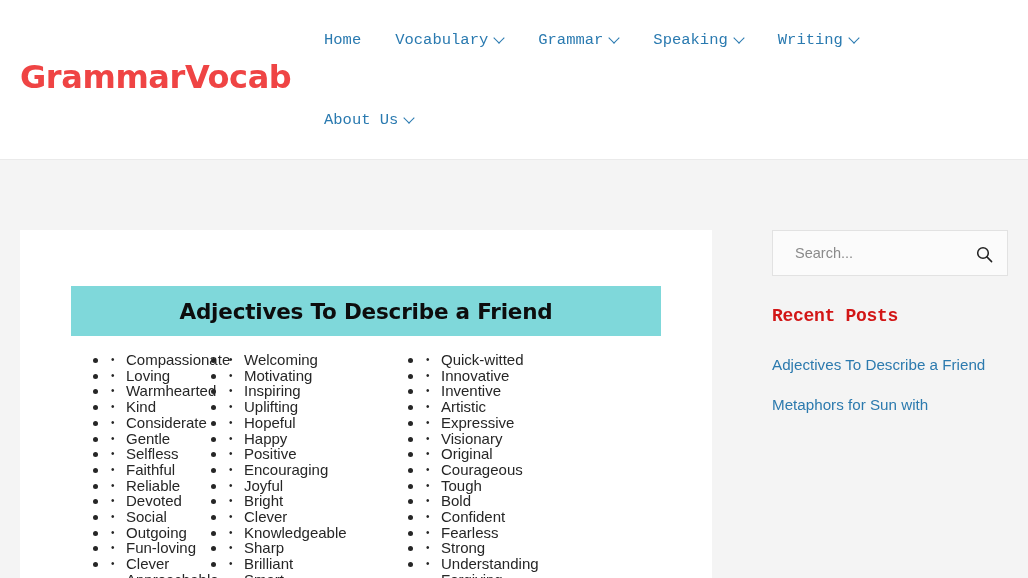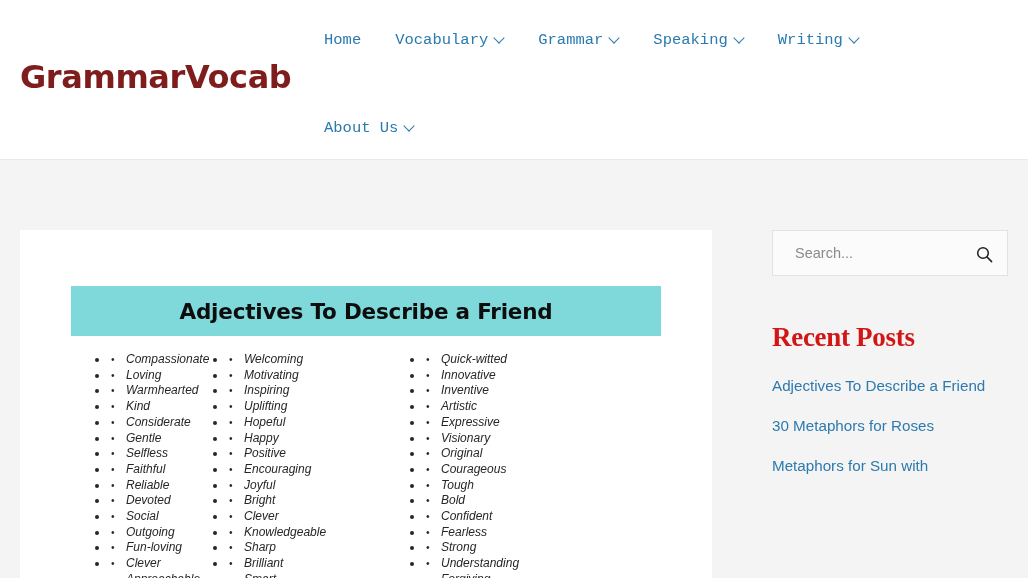--- a/index.html
+++ b/index.html
@@ -27,41 +27,41 @@
     border-bottom: 1px solid #eaeaea;
   }
 
   #brand-logo {
     position: absolute;
     left: 20px;
     top: 58px;
     font-size: 32px;
     font-weight: 700;
     letter-spacing: -0.4px;
-    color: #7f1d1d;
+    color: #ef4444;
     font-family: "DejaVu Sans", sans-serif;
     white-space: nowrap;
   }
 
   #primary-nav {
     position: absolute;
     left: 310px;
     top: 0;
     width: 700px;
     height: 160px;
   }
 
   .nav-row {
     position: absolute;
     left: 14px;
     display: flex;
     align-items: center;
   }
   .nav-row.row-1 { top: 28px; }
-  .nav-row.row-2 { top: 116px; align-items: flex-end; }
+  .nav-row.row-2 { top: 108px; align-items: flex-end; }
 
   .nav-item {
     display: flex;
     align-items: center;
     gap: 7px;
     margin-right: 34px;
     color: #2a7ab0;
     font-size: 15.5px;
     font-weight: 400;
     line-height: 24px;
@@ -150,26 +150,25 @@
   .adj-column {
     flex: 0 0 auto;
   }
   .adj-column.col-1 { width: 200px; padding-left: 89px; }
   .adj-column.col-2 { width: 195px; padding-left: 7px; }
   .adj-column.col-3 { width: 210px; padding-left: 9px; }
 
   .adj-item {
     position: relative;
     font-family: "Liberation Sans", sans-serif;
-    font-size: 12px;
+    font-size: 15px;
     line-height: 15.7px;
     color: #262626;
     padding-left: 17px;
     white-space: nowrap;
-    font-style: italic;
   }
   .adj-item::before {
     content: "\2022";
     position: absolute;
     left: 2px;
     top: 0;
     font-size: 10px;
     color: #262626;
   }
 
@@ -212,23 +211,23 @@
     height: 26px;
     border: none;
     background: transparent;
     cursor: pointer;
     display: flex;
     align-items: center;
     justify-content: center;
   }
 
   #recent-posts-heading {
-    margin-top: 46px;
-    font-family: Liberation Serif, serif;
-    font-size: 27px;
+    margin-top: 25px;
+    font-family: Liberation Mono, monospace;
+    font-size: 18px;
     font-weight: 700;
     color: #d21616;
     letter-spacing: -0.3px;
     line-height: 30px;
   }
 
   #recent-posts-list {
     margin-top: 21px;
     list-style: none;
   }
@@ -374,22 +373,19 @@
       </button>
     </form>
 
     <h2 id="recent-posts-heading">Recent Posts</h2>
 
     <ul id="recent-posts-list">
       <li class="recent-post-item">
         <a class="recent-post-link" href="#">Adjectives To Describe a Friend</a>
       </li>
       <li class="recent-post-item">
-        <a class="recent-post-link" href="#">30 Metaphors for Roses</a>
-      </li>
-      <li class="recent-post-item">
         <a class="recent-post-link" href="#">Metaphors for Sun with</a>
       </li>
     </ul>
 
   </aside>
 
 </div>
 
 </body></html>

